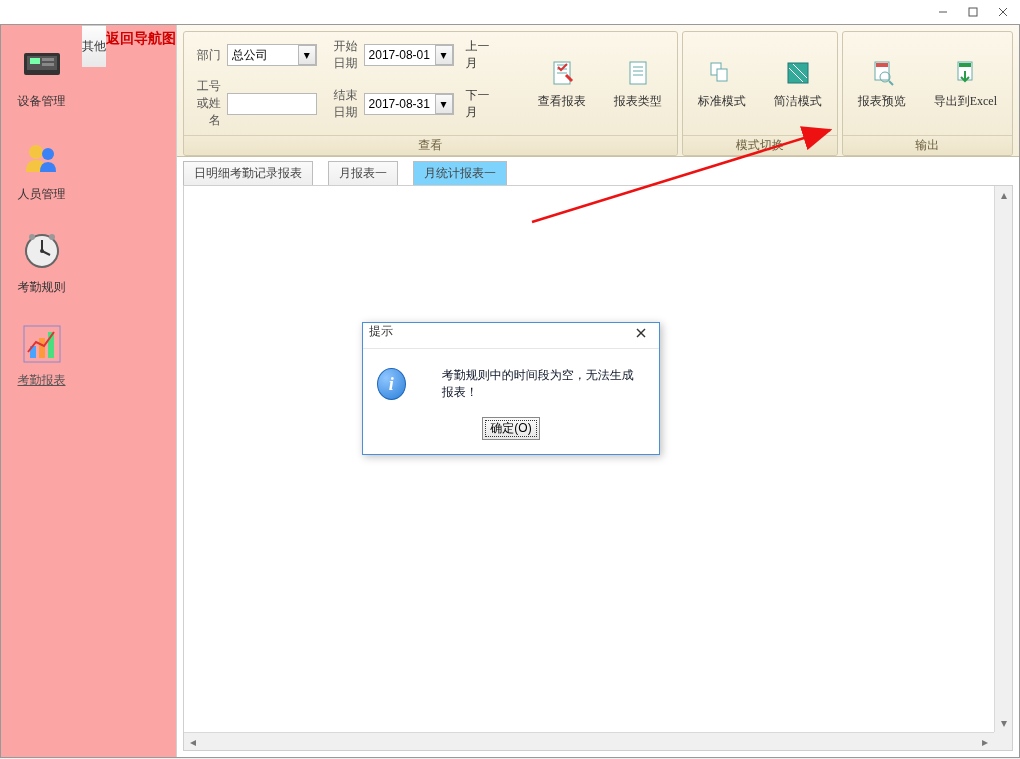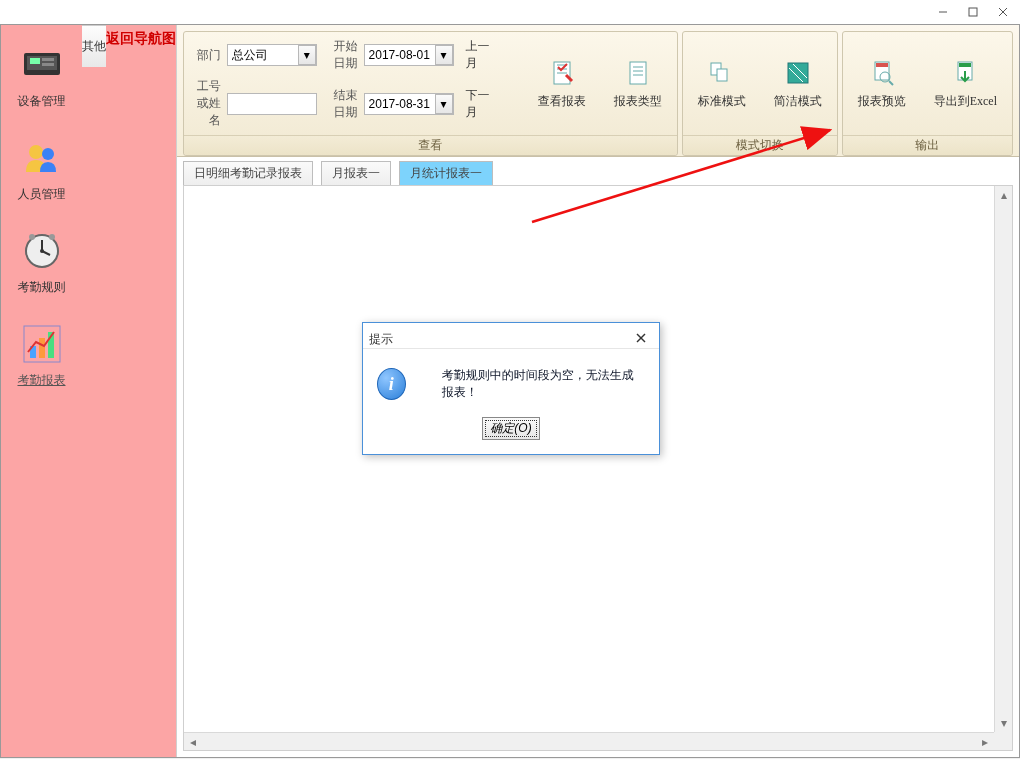--- a/index.html
+++ b/index.html
@@ -40,44 +40,44 @@
 .f-input { height: 22px; border: 1px solid #b8b8b8; background: #fff; padding: 0 4px; width: 90px; }
 .dd { position: relative; }
 .dd-btn { position: absolute; right: 1px; top: 1px; width: 18px; height: 20px; border: 1px solid #b8b8b8; background: linear-gradient(#fafafa,#e6e6e6); display: flex; align-items: center; justify-content: center; }
 .link { color: #333; cursor: pointer; }
 
 .r-btn { display: flex; flex-direction: column; align-items: center; gap: 4px; padding: 2px 6px; cursor: pointer; border: 1px solid transparent; border-radius: 3px; }
 .r-btn-icon { width: 32px; height: 32px; display: flex; align-items: center; justify-content: center; }
 .r-btn-label { color: #333; white-space: nowrap; font-family: Liberation Serif, serif; }
 
 
-.tabs { padding: 4px 6px 0 6px; display: flex; gap: 9px; background: #fff; }
+.tabs { padding: 4px 6px 0 6px; display: flex; gap: 16px; background: #fff; }
 .tab { border: 1px solid #bdbdbd; border-bottom: none; padding: 3px 10px; background: linear-gradient(#fafafa,#eee); color: #444; margin-right: -1px; cursor: pointer; }
 .tab.active { background: #7dd3fc; position: relative; z-index: 2; }
 
 .content { flex: 1; margin: 0 6px 6px 6px; border: 1px solid #cfcfcf; background: #fff; position: relative; overflow: hidden; }
 .scrollbar-v { position: absolute; right: 0; top: 0; bottom: 18px; width: 18px; background: #f0f0f0; border-left: 1px solid #d9d9d9; }
 .scrollbar-h { position: absolute; left: 0; right: 18px; bottom: 0; height: 18px; background: #f0f0f0; border-top: 1px solid #d9d9d9; }
 .scroll-corner { position: absolute; right: 0; bottom: 0; width: 18px; height: 18px; background: #f0f0f0; }
 .sbtn { width: 18px; height: 18px; display: flex; align-items: center; justify-content: center; color: #777; background: #f0f0f0; }
 .scrollbar-v .sbtn.down { position: absolute; bottom: 0; }
 .scrollbar-h .sbtn.right { position: absolute; right: 0; top: 0; }
 
 
 .arrow-svg { position: absolute; left: 0; top: 0; pointer-events: none; }
 
 
 .dialog { position: absolute; left: 362px; top: 322px; width: 298px; border: 1px solid #4a90d9; background: #fff; box-shadow: 2px 2px 8px rgba(0,0,0,0.25); }
-.dlg-title { height: 26px; background: #fff; border-bottom: 1px solid #e6e6e6; display: flex; align-items: flex-end; padding: 0 6px; color: #333; }
+.dlg-title { height: 26px; background: #fff; border-bottom: 1px solid #e6e6e6; display: flex; align-items: flex-start; padding: 0 6px; color: #333; }
 .dlg-close { margin-left: auto; width: 24px; height: 20px; display: flex; align-items: center; justify-content: center; cursor: pointer; }
 .dlg-body { padding: 18px 14px 10px 14px; display: flex; align-items: center; gap: 14px; }
 .dlg-icon { width: 32px; height: 32px; border-radius: 50%; background: radial-gradient(circle at 30% 30%, #8fc6ff, #2b7fd9); color: #fff; display: flex; align-items: center; justify-content: center; font-family: Georgia, serif; font-style: italic; font-weight: bold; font-size: 18px; border: 1px solid #1f66b8; }
 .dlg-msg { color: #0f172a; margin-left: 22px; }
 .dlg-foot { padding: 6px 0 14px 0; display: flex; justify-content: center; }
-.dlg-btn { padding: 2px 7px; border: 1px solid #888; background: linear-gradient(#fafafa,#e6e6e6); outline: 1px dotted #333; outline-offset: -4px; cursor: pointer; font-style: italic; }
+.dlg-btn { padding: 2px 7px; border: 1px solid #888; background: linear-gradient(#fafafa,#e6e6e6); outline: 1px dotted #333; outline-offset: -4px; cursor: pointer; }
 </style>
 </head>
 <body>
 
 <div class="titlebar">
   <div class="winbtn">
       <svg viewBox="0 0 10 10">
         <line x1="1" y1="5" x2="9" y2="5" stroke="#555" stroke-width="1"></line>
       </svg>
     </div>

